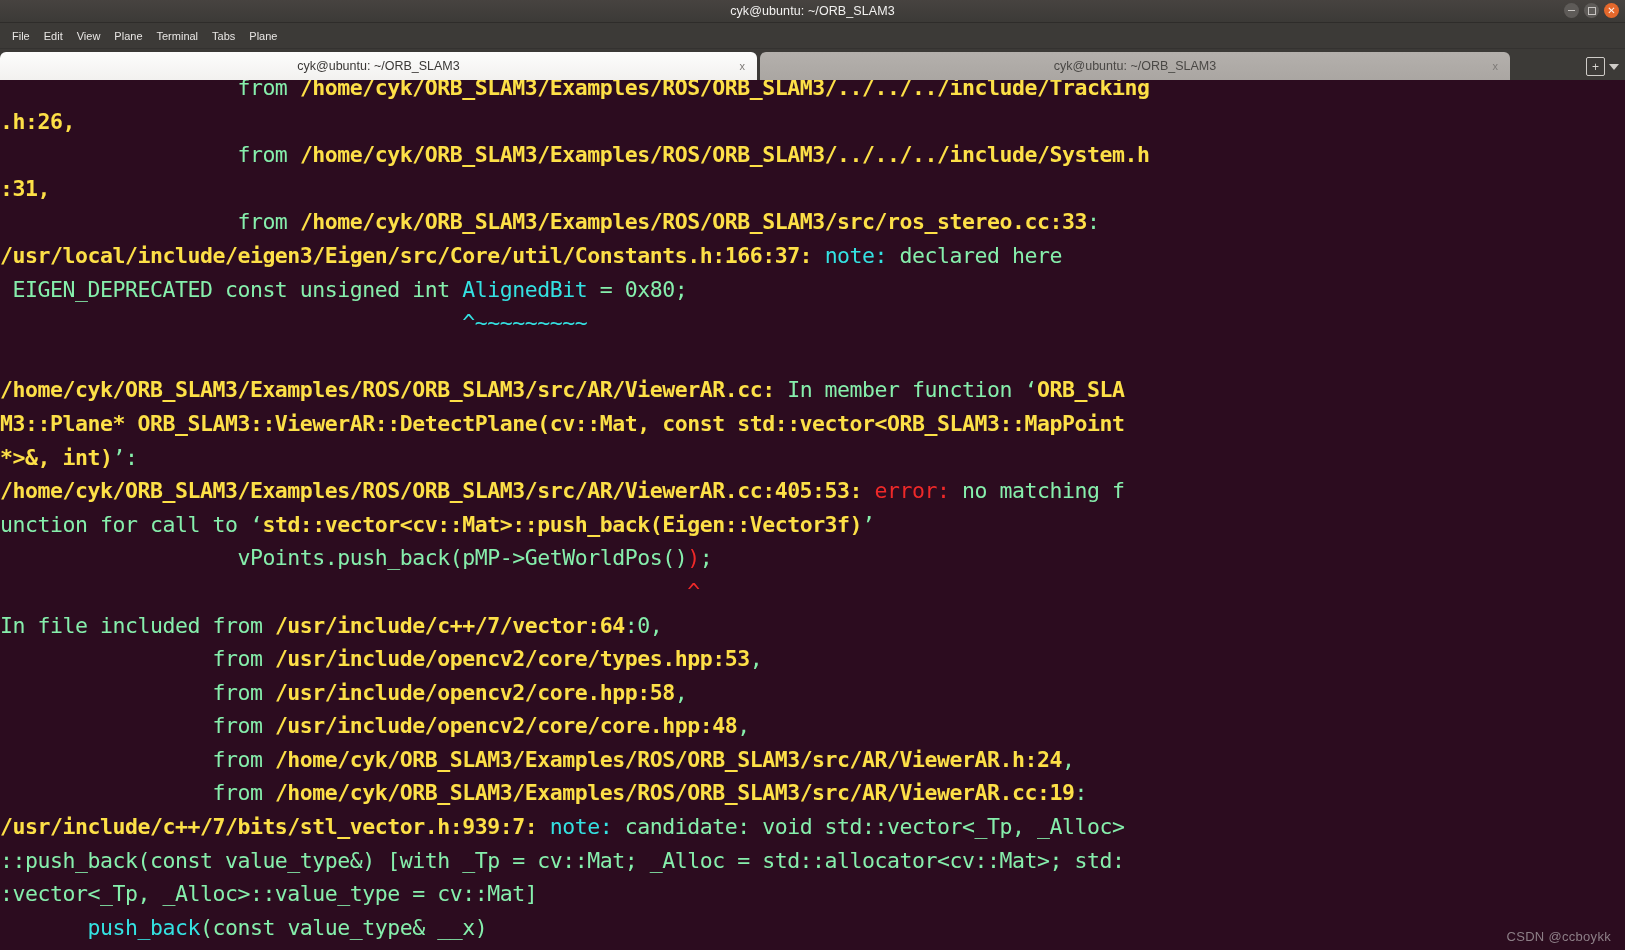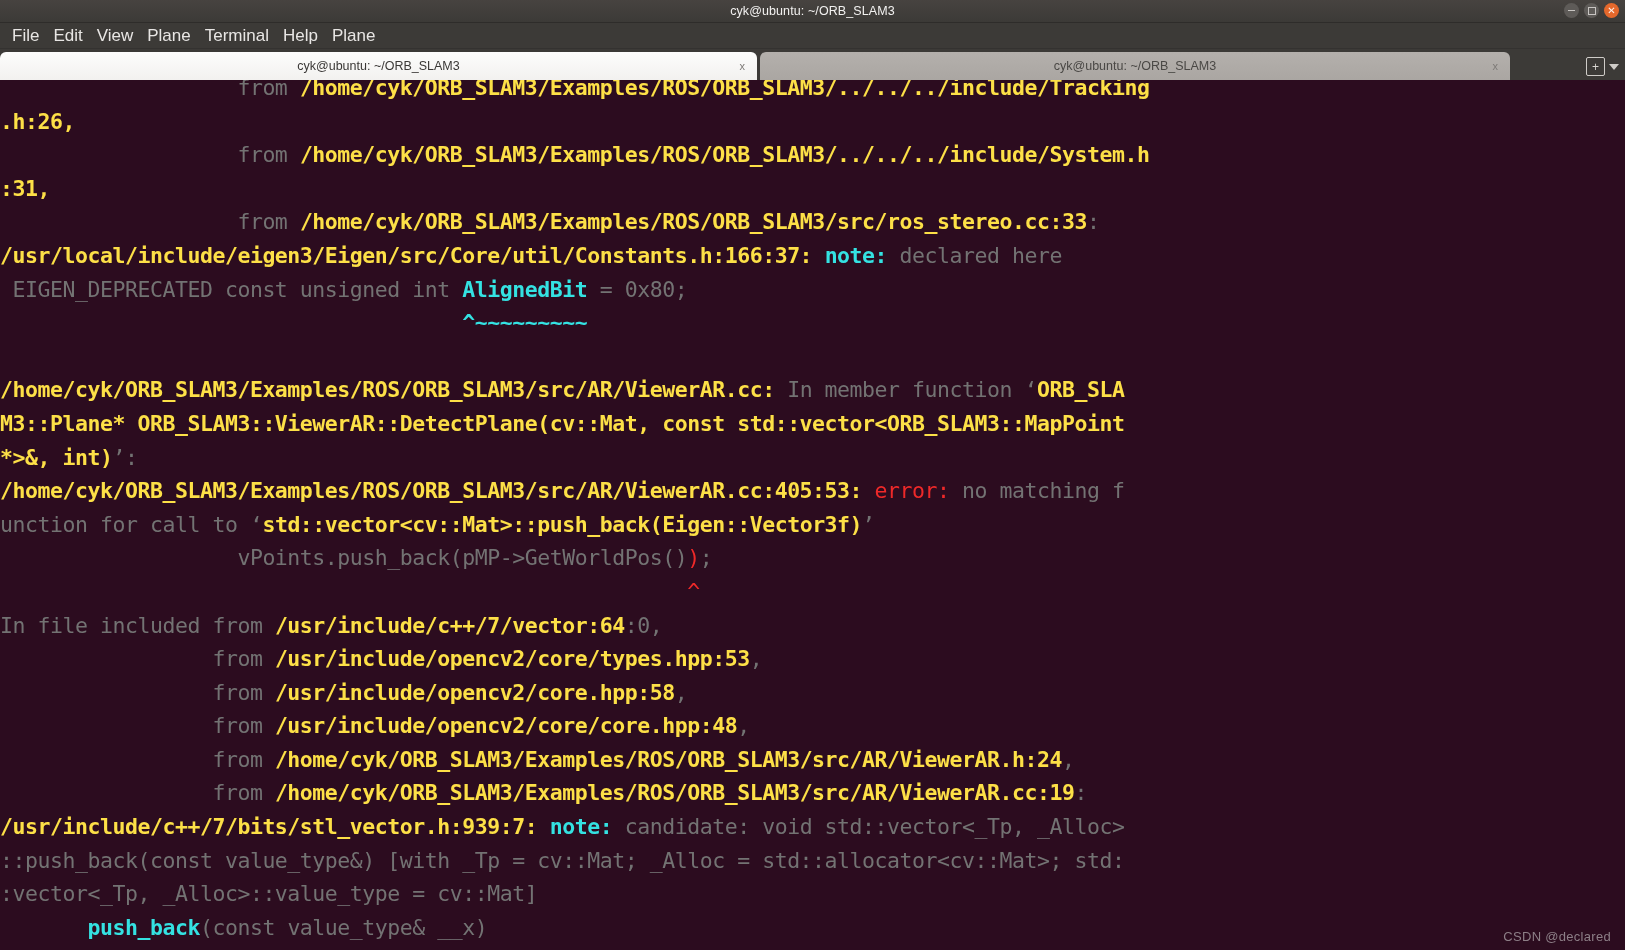--- a/index.html
+++ b/index.html
@@ -61,21 +61,21 @@
   .menubar {
     height: 25px;
     background: #3c3a37;
     display: flex;
     align-items: center;
     padding-left: 5px;
     border-bottom: 1px solid #343230;
   }
   .menu-item {
     font-family: "Liberation Sans", sans-serif;
-    font-size: 17px;
+    font-size: 11px;
     color: #e8e6e4;
     padding: 2px 7px;
     cursor: default;
   }
 
   
   .tabbar {
     height: 31px;
     background: #3c3a37;
     display: flex;
@@ -150,22 +150,22 @@
     top: -9px;
     font-family: "DejaVu Sans Mono", monospace;
     font-size: 21.5px;
     line-height: 33.6px;
     letter-spacing: -0.45px;
     color: #e8e4e6;
     white-space: pre;
   }
   .term-lines .ln { display: block; height: 33.6px; }
   .b   { font-weight: bold; color: #fde047; }
-  .n   { font-weight: normal; color: #737373; text-align: center; }
-  .cy  { font-weight: bold; color: #34e2e2; }
+  .n   { font-weight: normal; color: #86efac; text-align: center; }
+  .cy  { font-weight: normal; color: #34e2e2; }
   .rd  { font-weight: normal; color: #ef2929; }
 
   .watermark {
     position: absolute;
     right: 14px;
     bottom: 8px;
     font-family: "Liberation Sans", sans-serif;
     font-size: 13px;
     color: #8d7f87;
     letter-spacing: .3px;
@@ -186,35 +186,35 @@
     <span class="wbtn close">✕</span>
   </div>
 </div>
 
 <div class="menubar">
   <span class="menu-item">File</span>
   <span class="menu-item">Edit</span>
   <span class="menu-item">View</span>
   <span class="menu-item">Plane</span>
   <span class="menu-item">Terminal</span>
-  <span class="menu-item">Help</span>
+  <span class="menu-item">Tabs</span>
   <span class="menu-item">Plane</span>
 </div>
 
 <div class="tabbar">
   <div class="tab active">
     <span class="tab-label">cyk@ubuntu: ~/ORB_SLAM3</span>
     <span class="tab-close">x</span>
   </div>
   <div class="tab inactive">
     <span class="tab-label">cyk@ubuntu: ~/ORB_SLAM3</span>
     <span class="tab-close">x</span>
   </div>
   <div class="tab-tools">
     <span class="newtab-icon">+</span>
     <span class="caret-down"></span>
   </div>
 </div>
 
 <div class="terminal">
   <div class="term-lines" id="term-lines"><span class="ln"><span class="n">                   </span><span class="n">from </span><span class="b">/home/cyk/ORB_SLAM3/Examples/ROS/ORB_SLAM3/../../../include/Tracking</span></span><span class="ln"><span class="b">.h:26,</span></span><span class="ln"><span class="n">                   </span><span class="n">from </span><span class="b">/home/cyk/ORB_SLAM3/Examples/ROS/ORB_SLAM3/../../../include/System.h</span></span><span class="ln"><span class="b">:31,</span></span><span class="ln"><span class="n">                   </span><span class="n">from </span><span class="b">/home/cyk/ORB_SLAM3/Examples/ROS/ORB_SLAM3/src/ros_stereo.cc:33</span><span class="n">:</span></span><span class="ln"><span class="b">/usr/local/include/eigen3/Eigen/src/Core/util/Constants.h:166:37: </span><span class="cy">note: </span><span class="n">declared here</span></span><span class="ln"><span class="n"> EIGEN_DEPRECATED const unsigned int </span><span class="cy">AlignedBit</span><span class="n"> = 0x80;</span></span><span class="ln"><span class="n">                                     </span><span class="cy">^~~~~~~~~~</span></span><span class="ln"><span class="n"></span></span><span class="ln"><span class="b">/home/cyk/ORB_SLAM3/Examples/ROS/ORB_SLAM3/src/AR/ViewerAR.cc:</span><span class="n"> In member function ‘</span><span class="b">ORB_SLA</span></span><span class="ln"><span class="b">M3::Plane* ORB_SLAM3::ViewerAR::DetectPlane(cv::Mat, const std::vector&lt;ORB_SLAM3::MapPoint</span></span><span class="ln"><span class="b">*&gt;&amp;, int)</span><span class="n">’:</span></span><span class="ln"><span class="b">/home/cyk/ORB_SLAM3/Examples/ROS/ORB_SLAM3/src/AR/ViewerAR.cc:405:53: </span><span class="rd">error: </span><span class="n">no matching f</span></span><span class="ln"><span class="n">unction for call to ‘</span><span class="b">std::vector&lt;cv::Mat&gt;::push_back(Eigen::Vector3f)</span><span class="n">’</span></span><span class="ln"><span class="n">                   vPoints.push_back(pMP-&gt;GetWorldPos()</span><span class="rd">)</span><span class="n">;</span></span><span class="ln"><span class="n">                                                       </span><span class="rd">^</span></span><span class="ln"><span class="n">In file included from </span><span class="b">/usr/include/c++/7/vector:64</span><span class="n">:0,</span></span><span class="ln"><span class="n">                 from </span><span class="b">/usr/include/opencv2/core/types.hpp:53</span><span class="n">,</span></span><span class="ln"><span class="n">                 from </span><span class="b">/usr/include/opencv2/core.hpp:58</span><span class="n">,</span></span><span class="ln"><span class="n">                 from </span><span class="b">/usr/include/opencv2/core/core.hpp:48</span><span class="n">,</span></span><span class="ln"><span class="n">                 from </span><span class="b">/home/cyk/ORB_SLAM3/Examples/ROS/ORB_SLAM3/src/AR/ViewerAR.h:24</span><span class="n">,</span></span><span class="ln"><span class="n">                 from </span><span class="b">/home/cyk/ORB_SLAM3/Examples/ROS/ORB_SLAM3/src/AR/ViewerAR.cc:19</span><span class="n">:</span></span><span class="ln"><span class="b">/usr/include/c++/7/bits/stl_vector.h:939:7: </span><span class="cy">note: </span><span class="n">candidate: void std::vector&lt;_Tp, _Alloc&gt;</span></span><span class="ln"><span class="n">::push_back(const value_type&amp;) [with _Tp = cv::Mat; _Alloc = std::allocator&lt;cv::Mat&gt;; std:</span></span><span class="ln"><span class="n">:vector&lt;_Tp, _Alloc&gt;::value_type = cv::Mat]</span></span><span class="ln"><span class="n">       </span><span class="cy">push_back</span><span class="n">(const value_type&amp; __x)</span></span><span class="ln"><span class="n">       </span><span class="cy">^~~~~~~~~</span></span></div>
-  <div class="watermark">CSDN @declared</div>
+  <div class="watermark">CSDN @ccboykk</div>
 </div>
 
 </body></html>

